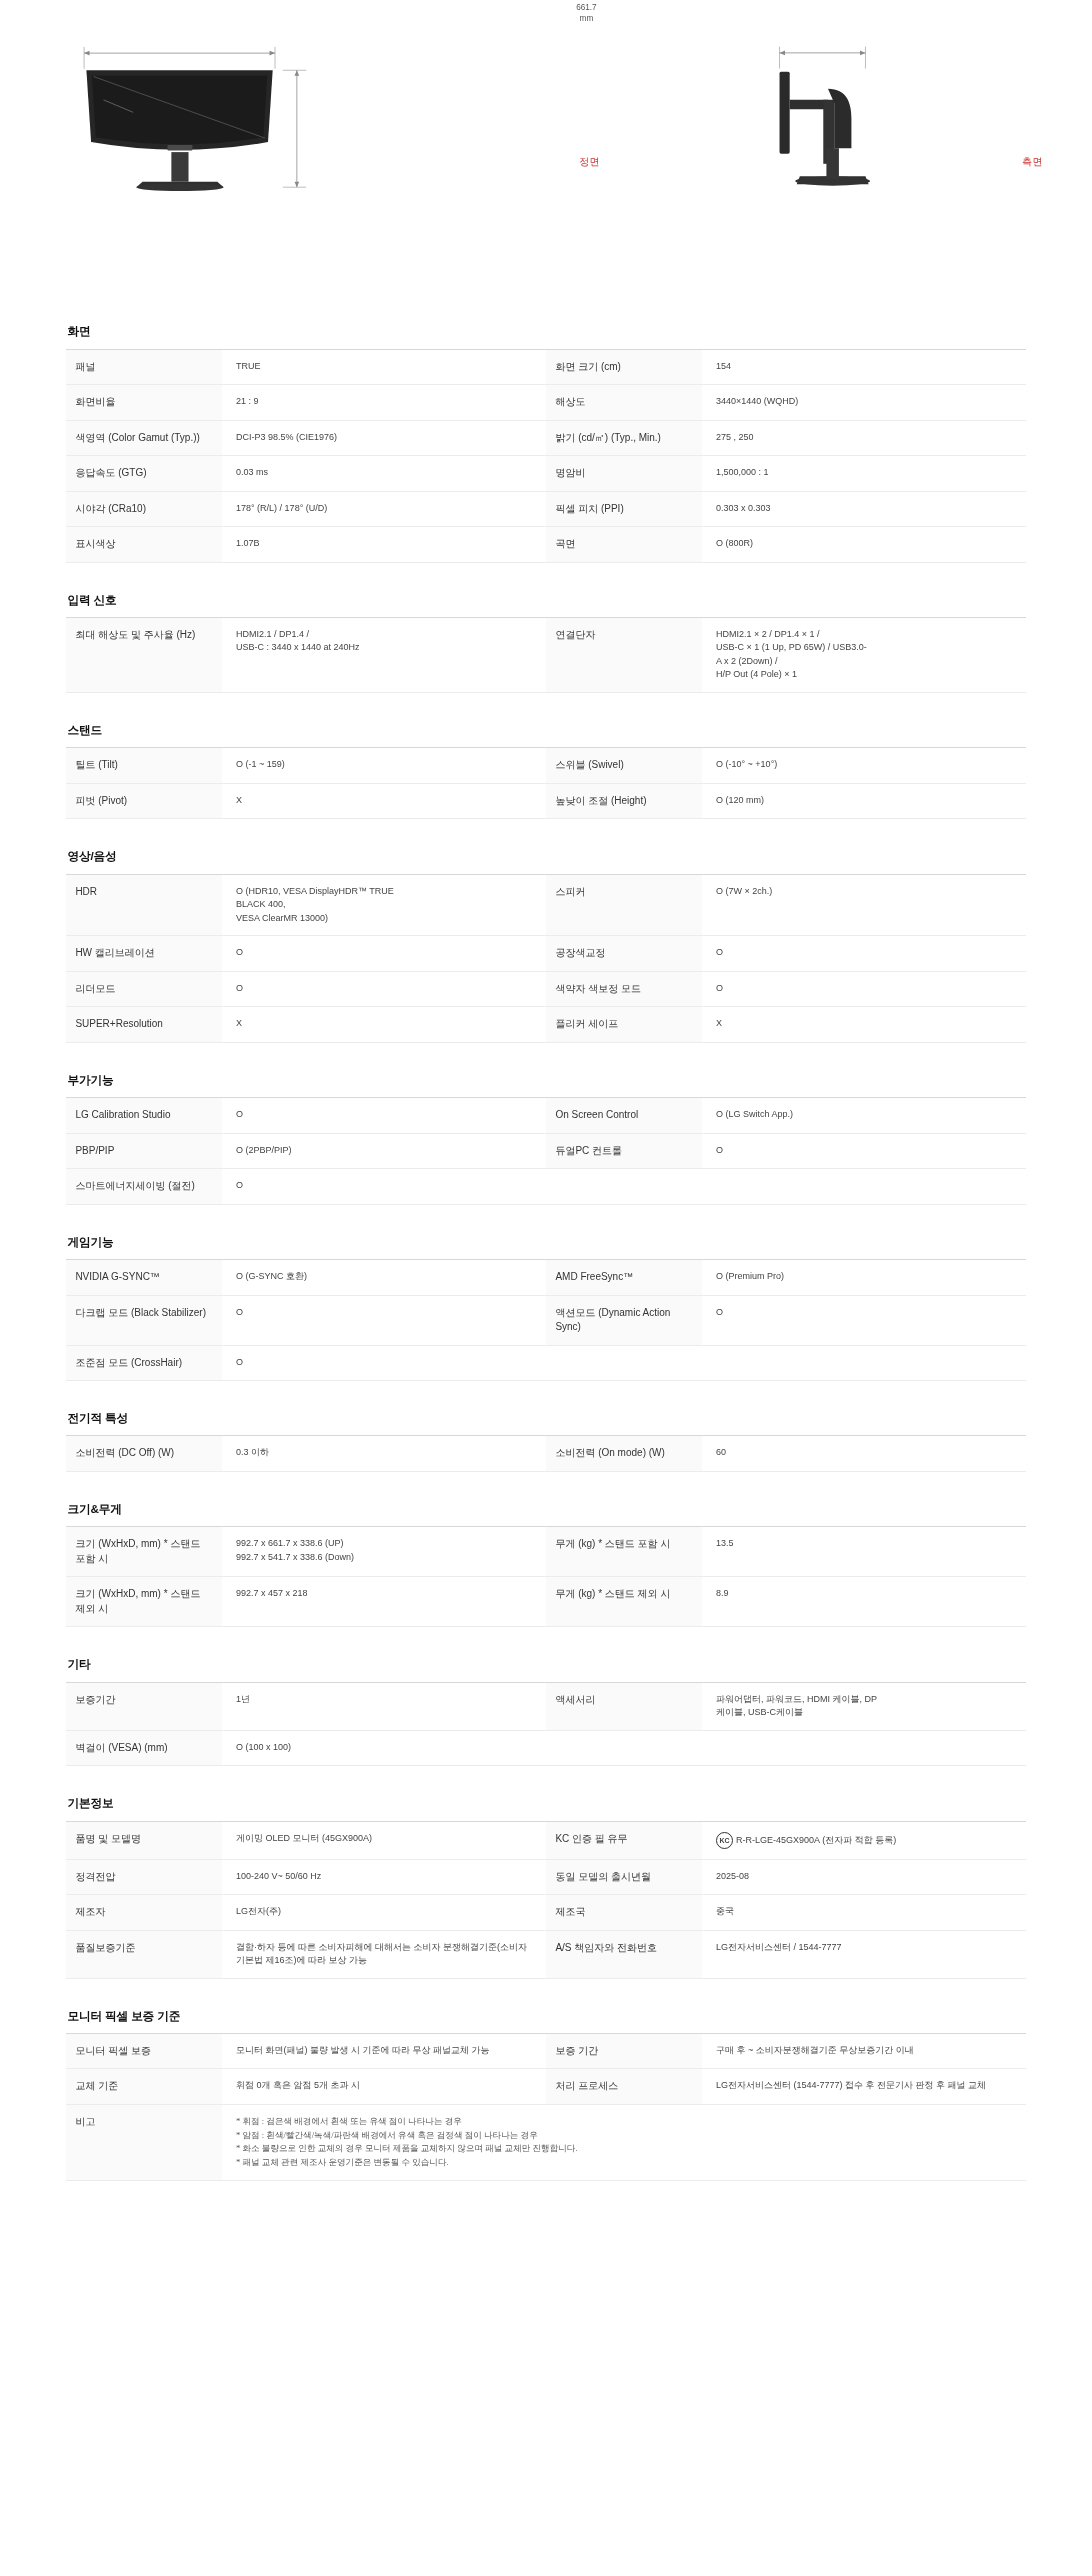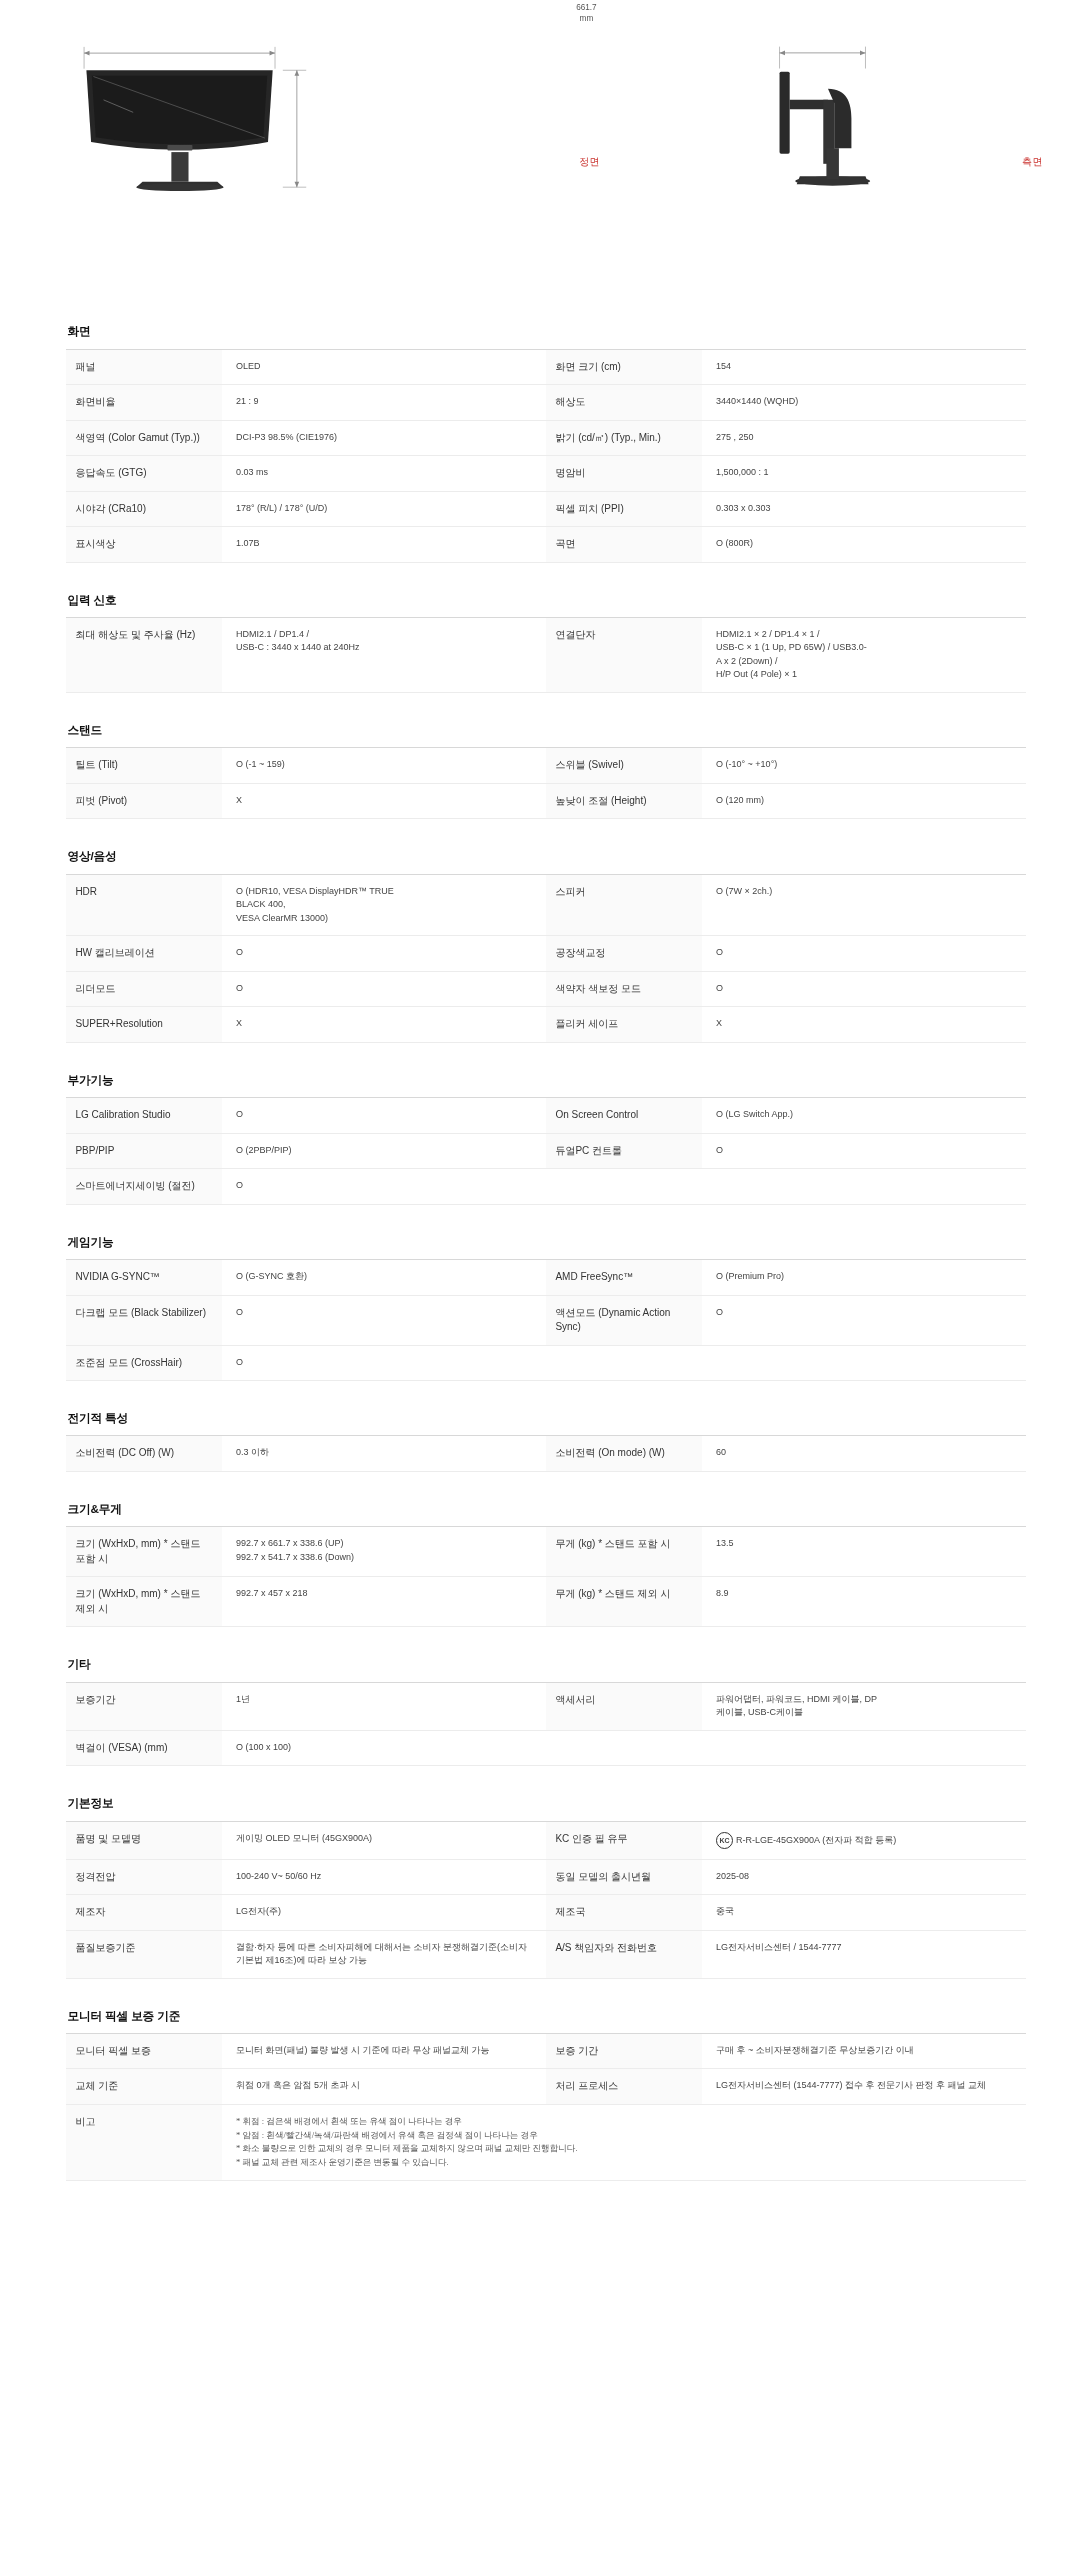--- a/index.html
+++ b/index.html
@@ -186,21 +186,21 @@
     </div>
   </div>
 
   <div class="specs">
       <div class="section">
         <div class="section-title">화면</div>
         <div class="rows">
           <div class="row">
             <div class="cell">
               <div class="k">패널</div>
-              <div class="v">OLED</div>
+              <div class="v">TRUE</div>
             </div>
             <div class="cell">
               <div class="k">화면 크기 (cm)</div>
               <div class="v">154</div>
             </div>
           </div>
           <div class="row">
             <div class="cell">
               <div class="k">화면비율</div>
               <div class="v">21 : 9</div>

